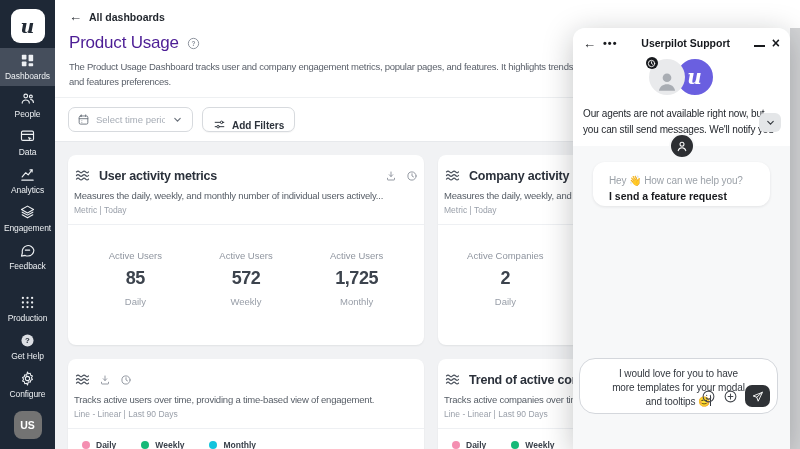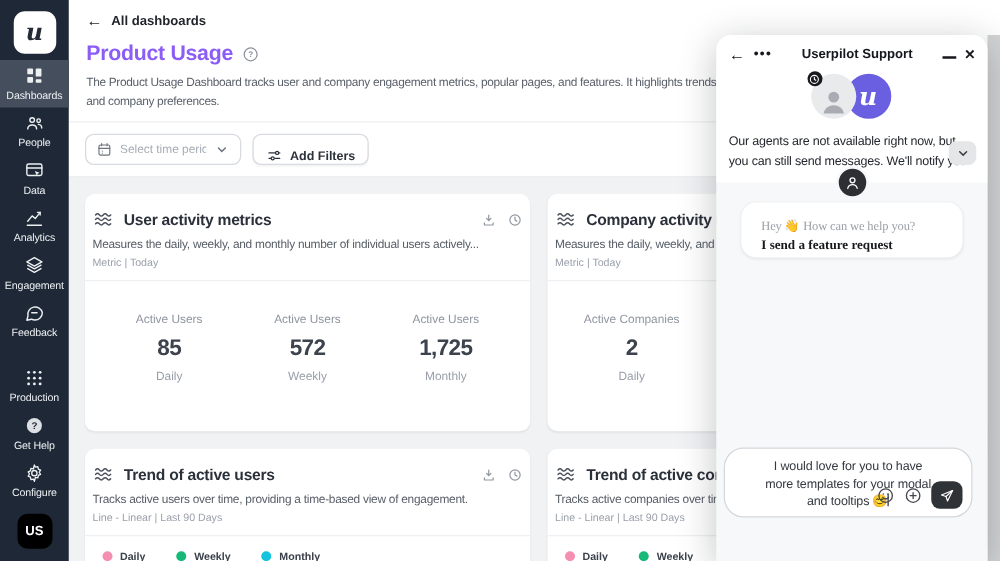--- a/index.html
+++ b/index.html
@@ -22,21 +22,21 @@
   .side-spacer { flex:1; }
   .us-badge { width:28px; height:28px; border-radius:8px; color:#fff; font-size:10.5px; font-weight:700;
               display:flex; align-items:center; justify-content:center; margin:7px 0 10px; cursor:pointer; }
 
   
   .main { position:absolute; left:55px; top:0; width:745px; height:449px; }
   .page-header { background:#fff; padding:10px 14px 0; }
   .back-row { display:flex; align-items:center; gap:7px; font-size:10.5px; font-weight:600; color:#1f242b; cursor:pointer; width:max-content; }
   .back-arrow { font-size:13px; line-height:1; }
   .title-row { margin-top:10px; display:flex; align-items:center; gap:8px; }
-  .page-title { font-size:17px; font-weight:700; color:#8b5cf6; letter-spacing:-0.2px; }
+  .page-title { font-size:17px; font-weight:400; color:#4c1d95; letter-spacing:-0.2px; }
   .help-circle svg { width:13px; height:13px; display:block; }
   .page-desc { margin-top:6px; font-size:9.5px; letter-spacing:-0.25px; color:#595f69; line-height:1.6;
                white-space:nowrap; overflow:hidden; padding-bottom:8px; }
 
   .filter-row { background:#fff; border-top:1px solid #eef0f2; border-bottom:1px solid #e7e9ec;
                 padding:9px 13px; display:flex; gap:9px; align-items:center; }
   .time-select { display:flex; align-items:center; gap:6px; width:125px; height:25px;
                  border:1px solid #d7dade; border-radius:7px; padding:0 8px; background:#fff;
                  color:#a6acb5; font-size:9.5px; cursor:pointer; }
   .time-select .sel-label { flex:1; white-space:nowrap; overflow:hidden; }
@@ -95,21 +95,21 @@
   .collapse-btn { position:absolute; right:9px; bottom:14px; width:22px; height:19px; border-radius:6px;
                   background:#e4e6e8; display:flex; align-items:center; justify-content:center;
                   color:#3a3e44; cursor:pointer; }
   .collapse-btn svg { width:11px; height:11px; }
   .chat-body { flex:1; position:relative; }
   .msg-avatar { position:absolute; top:-13px; left:50%; transform:translateX(-50%); width:26px; height:26px;
                 border-radius:50%; background:#2d2f33; border:2px solid #f7f8f9;
                 display:flex; align-items:center; justify-content:center; }
   .msg-avatar svg { width:14px; height:14px; color:#fff; }
   .msg-card { margin:16px 20px 0; background:#fff; border-radius:12px; box-shadow:0 1px 3px rgba(20,24,31,.09);
-              padding:13px 16px 4px;font-family:Liberation Serif, serif; }
+              padding:13px 16px 4px; }
   .msg-greeting { font-size:10px; color:#9ba1a8; letter-spacing:-0.1px; }
   .msg-reply { font-size:10.5px; font-weight:600; color:#17191d; margin-top:4px; }
   .chat-input-wrap { position:absolute; left:6px; right:12px; bottom:35px;text-align:center; }
   .chat-input { background:#fff; border:1px solid #d4d7dc; border-radius:16px; padding:8px 12px;
                 height:56px; position:relative; cursor:text; }
   .input-line { font-size:10px; color:#33383f; line-height:1.42; letter-spacing:-0.1px; white-space:nowrap; }
   .caret { display:inline-block; width:1px; height:10px; background:#33383f; vertical-align:-1px; }
   .input-icons { position:absolute; right:7px; bottom:6px; display:flex; align-items:center; gap:7px; color:#44484e; }
   .input-icons .ricon svg { width:15px; height:15px; display:block; cursor:pointer; }
   .send-btn { width:25px; height:22px; border-radius:7px; display:flex; align-items:center;
@@ -227,41 +227,41 @@
     <div class="nav-item">
       <span class="nav-icon">
         <svg viewBox="0 0 24 24" fill="none" stroke="currentColor" stroke-width="1.5" stroke-linejoin="round">
             <circle cx="12" cy="12" r="3"></circle>
             <path d="M12 2.8l1.2 2.5 2.7-.6.6 2.7 2.5 1.2-1.5 2.4 1.5 2.4-2.5 1.2-.6 2.7-2.7-.6L12 21.2l-1.2-2.5-2.7.6-.6-2.7L5 15.4 6.5 13 5 10.6l2.5-1.2.6-2.7 2.7.6z"></path>
           </svg>
       </span>
       <span class="nav-label">Configure</span>
     </div>
 
-    <div class="us-badge" style="background: #000000;">US</div>
+    <div class="us-badge" style="background: #737373;">US</div>
   </nav>
 
   <main class="main">
     <div class="page-header">
       <div class="back-row">
         <span class="back-arrow">←</span>
         <span>All dashboards</span>
       </div>
       <div class="title-row">
         <h1 class="page-title">Product Usage</h1>
         <span class="help-circle">
           <svg viewBox="0 0 24 24">
               <circle cx="12" cy="12" r="9.5" fill="none" stroke="#8b919b" stroke-width="1.8"></circle>
               <text x="12" y="16.3" text-anchor="middle" font-size="12" font-weight="bold" fill="#8b919b">?</text>
             </svg>
         </span>
       </div>
       <div class="page-desc">
         <div>The Product Usage Dashboard tracks user and company engagement metrics, popular pages, and features. It highlights trends</div>
-        <div>and company preferences.</div>
+        <div>and features preferences.</div>
       </div>
     </div>
 
     <div class="filter-row">
       <div class="time-select">
         <span class="icon-14">
           <svg viewBox="0 0 24 24" fill="none" stroke="#6c737d" stroke-width="1.7" stroke-linecap="round">
               <rect x="4" y="5.5" width="16" height="15" rx="2.5"></rect>
               <path d="M8 3.5v3M16 3.5v3M4 10.5h16"></path>
               <circle cx="9" cy="14.5" r="0.9" fill="#6c737d" stroke="none"></circle>
@@ -375,21 +375,20 @@
       <section class="card trend-card">
         <div class="card-head">
           <div class="card-title-row">
             <span class="card-glyph">
               <svg viewBox="0 0 24 24" fill="none" stroke="#4a515c" stroke-width="1.7" stroke-linecap="round">
                   <path d="M3.5 7c1.4-1.7 2.9-1.7 4.3 0s2.9 1.7 4.3 0 2.9-1.7 4.3 0 2.9 1.7 4.1 0"></path>
                   <path d="M3.5 12c1.4-1.7 2.9-1.7 4.3 0s2.9 1.7 4.3 0 2.9-1.7 4.3 0 2.9 1.7 4.1 0"></path>
                   <path d="M3.5 17c1.4-1.7 2.9-1.7 4.3 0s2.9 1.7 4.3 0 2.9-1.7 4.3 0 2.9 1.7 4.1 0"></path>
                 </svg>
             </span>
-            <span class="card-title">Trend of active users</span>
             <span class="card-actions">
               <span>
                   <svg viewBox="0 0 24 24" fill="none" stroke="currentColor" stroke-width="1.9" stroke-linecap="round" stroke-linejoin="round">
                     <path d="M12 4v9M8.5 9.5L12 13l3.5-3.5M5 16.5V19a1 1 0 0 0 1 1h12a1 1 0 0 0 1-1v-2.5"></path>
                   </svg>
                 </span>
               <span>
                   <svg viewBox="0 0 24 24" fill="none" stroke="currentColor" stroke-width="1.9" stroke-linecap="round">
                     <circle cx="12" cy="12" r="8.2"></circle>
                     <path d="M12 7.5V12l3 1.8"></path>

